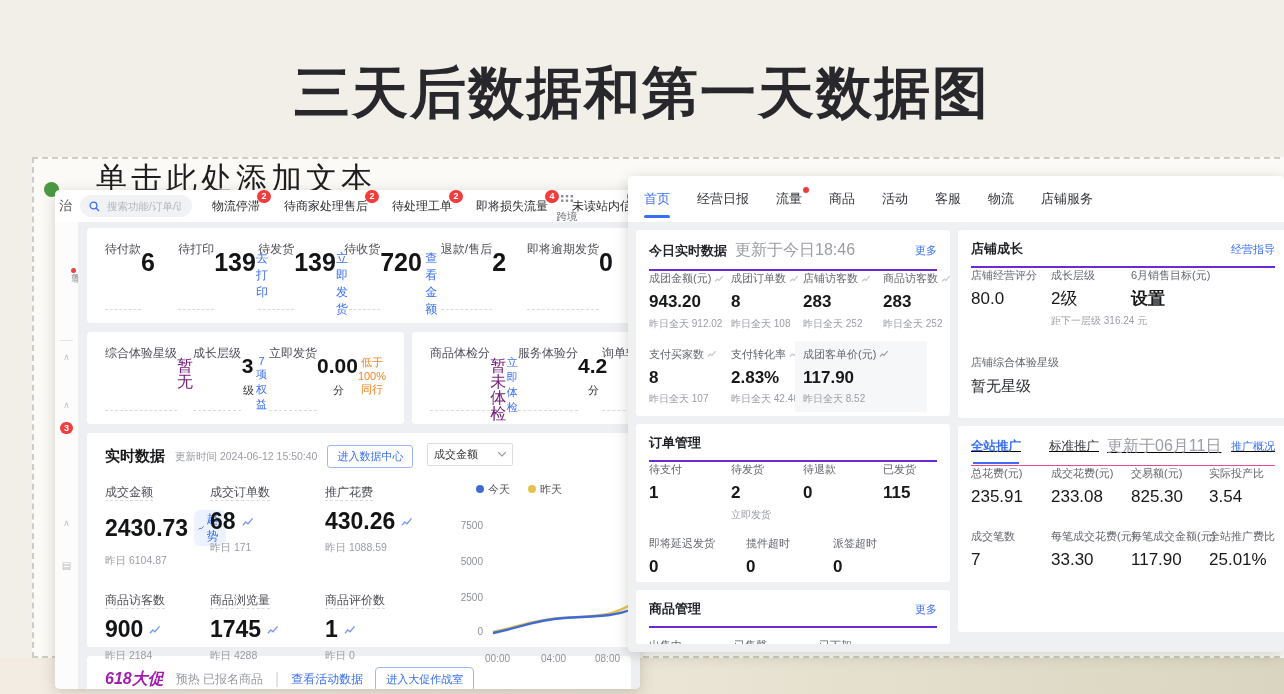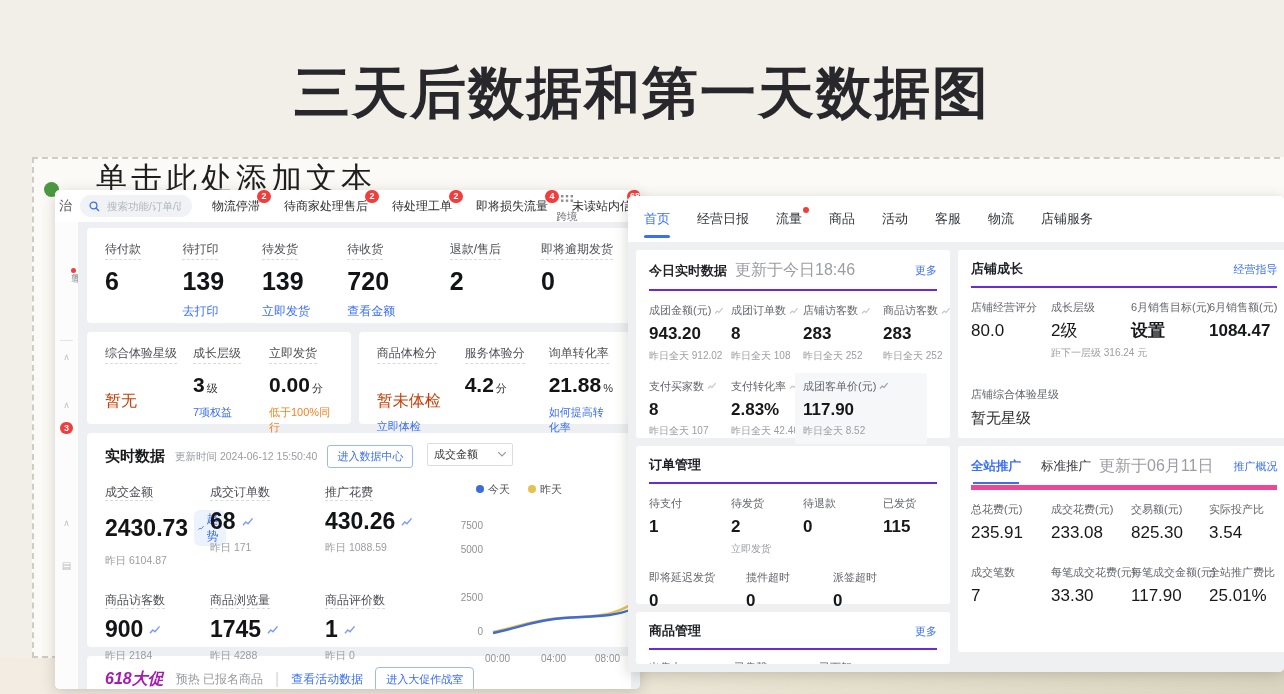--- a/index.html
+++ b/index.html
@@ -12,21 +12,21 @@
   .slide-card{position:absolute;left:32px;top:157px;right:-6px;bottom:36px;
     background:#fbfaf6;border:2px dashed #cfccc1;}
   .bottom-strip{position:absolute;left:0;top:658px;width:1284px;height:36px;
     background:linear-gradient(90deg,#f3ece3 0%,#e9e4d3 55%,#d9d5c0 100%);}
   .bullet-dot{position:absolute;left:44px;top:182px;width:15px;height:15px;border-radius:50%;background:#4b9a41;}
   .slide-note{position:absolute;left:96px;top:158px;font-size:31px;color:#1e1e1e;font-weight:500;letter-spacing:4px;}
 
   
   .win{position:absolute;background:#fff;border-radius:5px;box-shadow:0 3px 14px rgba(70,60,40,.22);overflow:hidden;}
   #left-win{left:55px;top:190px;width:585px;height:499px;z-index:2;}
-  #right-win{left:628px;top:196px;width:656px;height:476px;z-index:3;}
+  #right-win{left:628px;top:176px;width:656px;height:476px;z-index:3;}
 
   
   .lw-nav{position:absolute;left:0;top:0;right:0;height:32px;background:#fff;display:flex;align-items:center;padding:0 8px;box-sizing:border-box;}
   .lw-logo{font-size:13px;color:#555;width:16px;margin-left:-4px;}
   .lw-search{display:flex;align-items:center;gap:5px;background:#f0f2f5;border-radius:12px;height:22px;width:220px;padding:0 9px;box-sizing:border-box;margin-left:8px;}
   .lw-search svg{flex:none;}
   .lw-search input{border:0;background:transparent;outline:none;font-size:10.5px;color:#666;width:100%;font-family:inherit;}
   .lw-search input::placeholder{color:#b3b6bc;}
   .lw-navitems{display:flex;gap:24px;margin-left:20px;}
   .lw-navitem{position:relative;font-size:12px;color:#2c2d30;white-space:nowrap;cursor:pointer;}
@@ -40,31 +40,31 @@
   .rail-menu{writing-mode:vertical-rl;letter-spacing:1px;}
   .rail-dot{position:absolute;right:2px;top:-3px;width:5px;height:5px;border-radius:50%;background:#f23d3d;}
   .rail-pill{display:inline-block;background:#f23d3d;color:#fff;font-size:9px;border-radius:7px;padding:1px 4px;font-weight:700;}
   .rail-chev{color:#c0c0c0;font-size:9px;}
   .rail-div{position:absolute;left:5px;width:13px;border-top:1px solid #e4e4e4;}
 
   .lw-content{position:absolute;left:23px;top:32px;right:0;bottom:0;background:#edeff2;padding:6px 9px;box-sizing:border-box;}
   .card{background:#fff;border-radius:4px;box-sizing:border-box;}
 
   .todo-card{display:flex;padding:13px 18px;height:95px;margin-bottom:9px;}
-  .todo-col{display:flex;flex-direction:column;}
+  .todo-col{display:flex;flex-direction:row;text-align:center;}
   .s-lbl{font-size:12px;color:#4c4e54;white-space:nowrap;width:max-content;border-bottom:1px dashed #d9dade;padding-bottom:1px;}
   .s-val{font-size:25px;color:#131416;font-weight:600;margin-top:9px;line-height:1;}
   .s-link{font-size:12px;color:#3a6ff5;margin-top:9px;cursor:pointer;}
   .t0{width:78px}.t1{width:80px}.t2{width:86px}.t3{width:103px}.t4{width:92px}.t5{flex:1}
 
   .exp-row{display:flex;gap:8px;margin-bottom:9px;}
   .exp-card{flex:1;display:flex;padding:13px 18px;height:92px;}
   .e-val{font-size:21px;color:#131416;font-weight:600;margin-top:10px;line-height:1;}
   .e-val .unit{font-size:11px;font-weight:400;color:#333;margin-left:2px;}
-  .e-val.plain{font-size:16px;font-weight:400;color:#c2410c;margin-top:29px;}
+  .e-val.plain{font-size:16px;font-weight:400;color:#701a75;margin-top:13px;}
   .e-link{font-size:11px;color:#3a6ff5;margin-top:10px;cursor:pointer;}
   .e-link.orange{color:#f5821f;}
   .x0{width:88px}.x1{width:76px}.x2{flex:1}.x3{width:88px}.x4{width:84px}.x5{flex:1}
 
   .rt-card{position:relative;padding:12px 18px;height:214px;margin-bottom:9px;}
   .rt-head{display:flex;align-items:center;gap:10px;}
   .rt-title{font-size:15px;font-weight:700;color:#17181a;}
   .rt-upd{font-size:10.5px;color:#9a9da3;}
   .rt-btn{font-size:11px;color:#3a6ff5;border:1px solid #9db8f8;border-radius:3px;padding:3px 9px;cursor:pointer;background:#fff;}
   .rt-select{position:absolute;right:118px;top:10px;width:72px;height:21px;border:1px solid #ddd;border-radius:2px;
@@ -98,31 +98,31 @@
   .rw-tab.active::after{content:"";position:absolute;left:50%;transform:translateX(-50%);bottom:-10px;width:26px;height:3px;background:#3a6ff5;border-radius:2px;}
   .rw-tab .dot{position:absolute;top:-3px;right:-7px;width:6px;height:6px;border-radius:50%;background:#f23d3d;}
   .rw-content{position:absolute;left:0;top:46px;right:0;bottom:0;background:#eff0f2;padding:8px;box-sizing:border-box;display:flex;gap:8px;}
   .rw-colL{width:314px;display:flex;flex-direction:column;gap:8px;}
   .rw-colR{flex:1;display:flex;flex-direction:column;gap:8px;}
   .rcard{background:#fff;border-radius:3px;padding:10px 13px;box-sizing:border-box;}
   .rhead{display:flex;align-items:center;border-bottom:2px solid #6d28d9;padding-bottom:8px;}
   .rtitle{font-size:13px;font-weight:700;color:#1e2025;}
   .rupd{font-size:16px;color:#9a9da3;margin-left:8px;}
   .rlink{font-size:11px;color:#3a6ff5;margin-left:auto;cursor:pointer;}
-  .rgrid{display:grid;margin-top:12px;}
+  .rgrid{display:grid;}
   .g4{grid-template-columns:82px 72px 80px 1fr;}
   .g3{grid-template-columns:82px 72px 1fr;}
   .p4{grid-template-columns:80px 80px 78px 1fr;}
   .rcell .lab{font-size:11px;color:#63666c;display:flex;align-items:center;gap:3px;white-space:nowrap;}
   .rcell .num{font-size:17px;color:#17181a;font-weight:600;margin-top:7px;line-height:1.1;}
   .rcell .sub{font-size:10px;color:#9a9da3;margin-top:5px;white-space:nowrap;}
   .hl{background:#f6f7f9;border-radius:2px;padding:6px 8px;margin:-6px 10px -6px -8px;}
   .blue-link{color:#3a6ff5;cursor:pointer;}
   .bold{font-weight:700;}
-  .ptabs{display:flex;align-items:center;border-bottom:5px solid #ec4899;padding-bottom:8px;}
+  .ptabs{display:flex;align-items:center;border-bottom:1px solid #ec4899;padding-bottom:8px;text-decoration:underline;}
   .ptab{font-size:12.5px;color:#33353a;cursor:pointer;}
   .ptab.active{color:#3a6ff5;font-weight:600;position:relative;}
   .ptab.active::after{content:"";position:absolute;left:2px;right:2px;bottom:-9px;height:2px;background:#3a6ff5;}
   .goods-card{height:56px;overflow:hidden;}
   .goods-partials{display:flex;gap:52px;margin-top:10px;font-size:11px;color:#63666c;}
 </style>
 </head>
 <body>
 
 <div class="canvas">
@@ -325,21 +325,21 @@
               <div class="m-sub">昨日 0</div>
             </div>
           </div>
           <div class="rt-chart">
             <div class="legend">
               <span><i style="background:#3f6bd6"></i><span>今天</span></span>
               <span><i style="background:#e6c14d"></i><span>昨天</span></span>
             </div>
             <div class="plot">
               <span class="ytick" style="top:8px">7500</span>
-              <span class="ytick" style="top:32px">5000</span>
+              <span class="ytick" style="top:44px">5000</span>
               <span class="ytick" style="top:80px">2500</span>
               <span class="ytick" style="top:114px">0</span>
               <svg width="145" height="128" viewBox="0 0 145 128">
                 <path d="M4 120 C 30 115, 42 108, 72 106 C 100 104, 120 106, 143 92" fill="none" stroke="#e6c14d" stroke-width="2.4"></path>
                 <path d="M4 121 C 30 116, 45 108, 75 106 C 105 104, 125 105, 143 97" fill="none" stroke="#3f6bd6" stroke-width="2.4"></path>
               </svg>
               <span class="xtick" style="left:28px">00:00</span>
               <span class="xtick" style="left:84px">04:00</span>
               <span class="xtick" style="left:138px">08:00</span>
             </div>
@@ -522,35 +522,31 @@
               </div>
             <div class="rcell">
                 <span class="lab">成长层级</span>
                 <div class="num" style="font-weight:400">2级</div>
                 <div class="sub">距下一层级 316.24 元</div>
               </div>
             <div class="rcell">
                 <span class="lab">6月销售目标(元)</span>
                 <div class="num blue-link bold">设置</div>
               </div>
-            <div class="rcell">
-                <span class="lab">6月销售额(元)</span>
-                <div class="num bold">1084.47</div>
-              </div>
           </div>
           <div style="margin-top:24px;">
             <span class="lab" style="font-size:11px;color:#63666c;">店铺综合体验星级</span>
             <div style="font-size:15px;color:#2a2c30;margin-top:7px;">暂无星级</div>
           </div>
         </div>
 
         <div class="rcard" style="height:206px;">
           <div class="ptabs">
             <span class="ptab active">全站推广</span>
-            <span class="ptab" style="margin-left:20px;">标准推广</span>
+            <span class="ptab" style="margin-left:28px;">标准推广</span>
             <span class="rupd" style="">更新于06月11日</span>
             <span class="rlink">推广概况</span>
           </div>
           <div class="rgrid p4">
             <div class="rcell">
                 <span class="lab">总花费(元)</span>
                 <div class="num" style="font-weight:400">235.91</div>
               </div>
             <div class="rcell">
                 <span class="lab">成交花费(元)</span>

